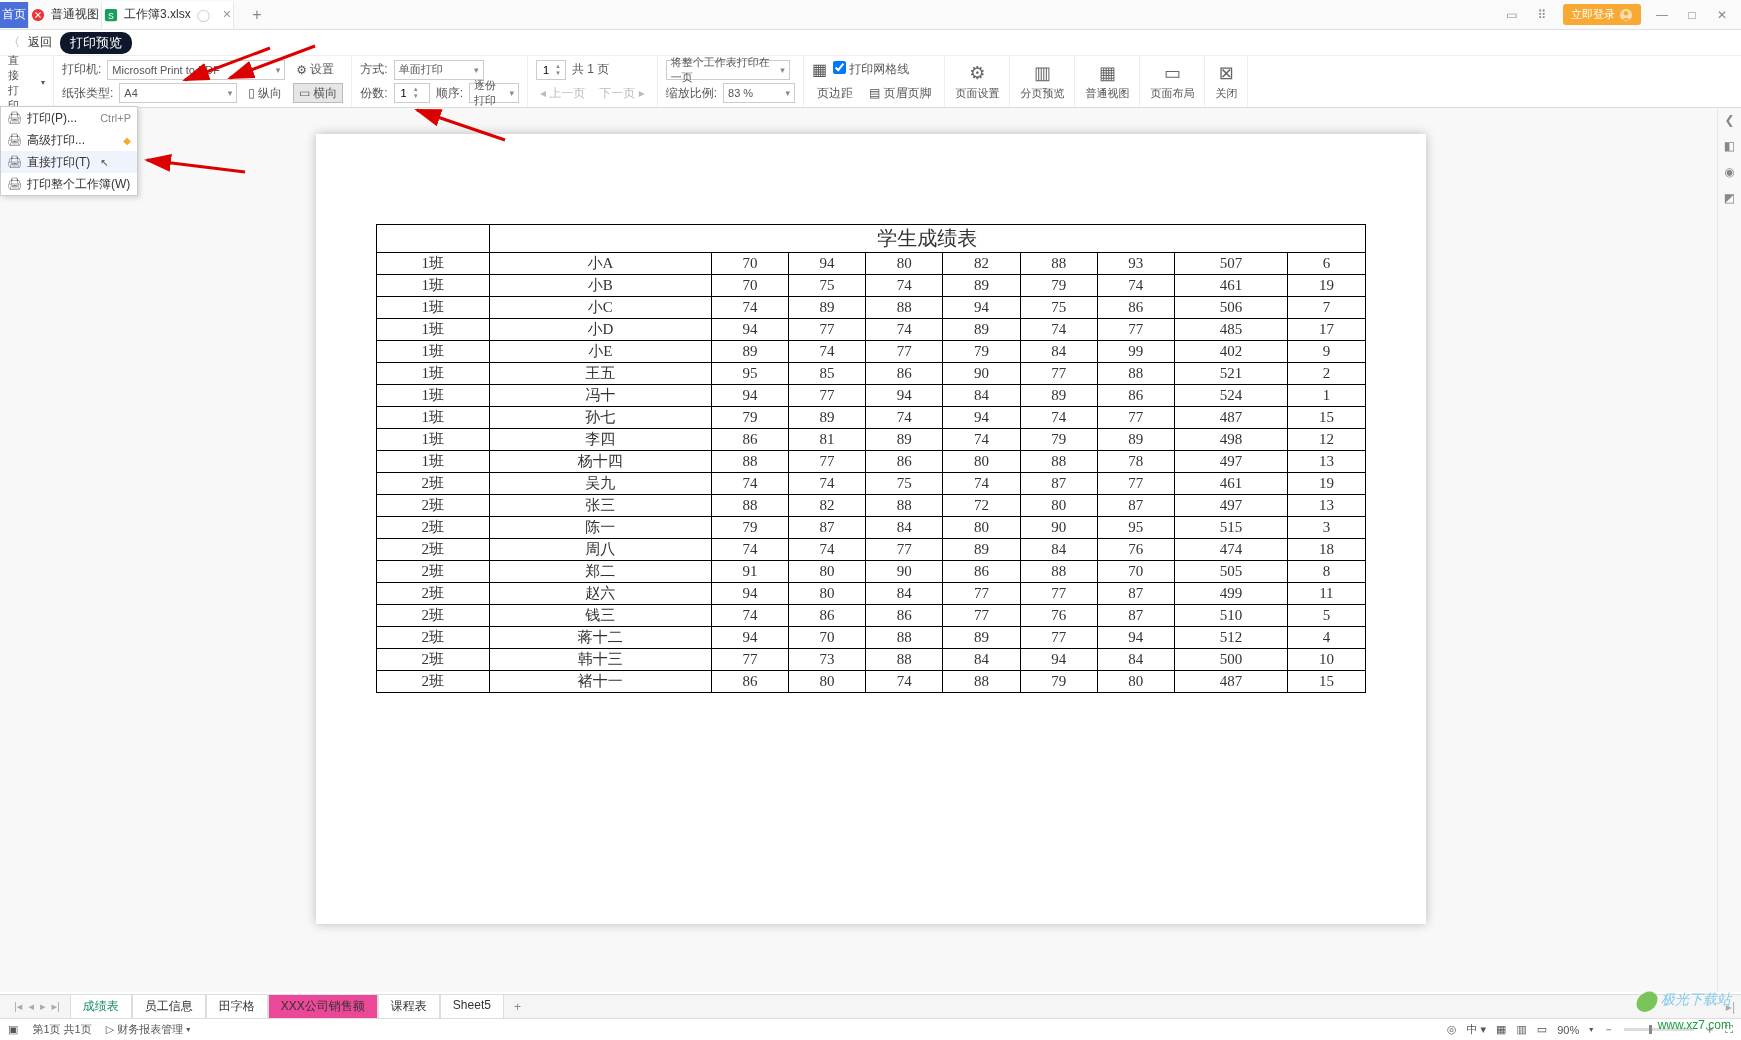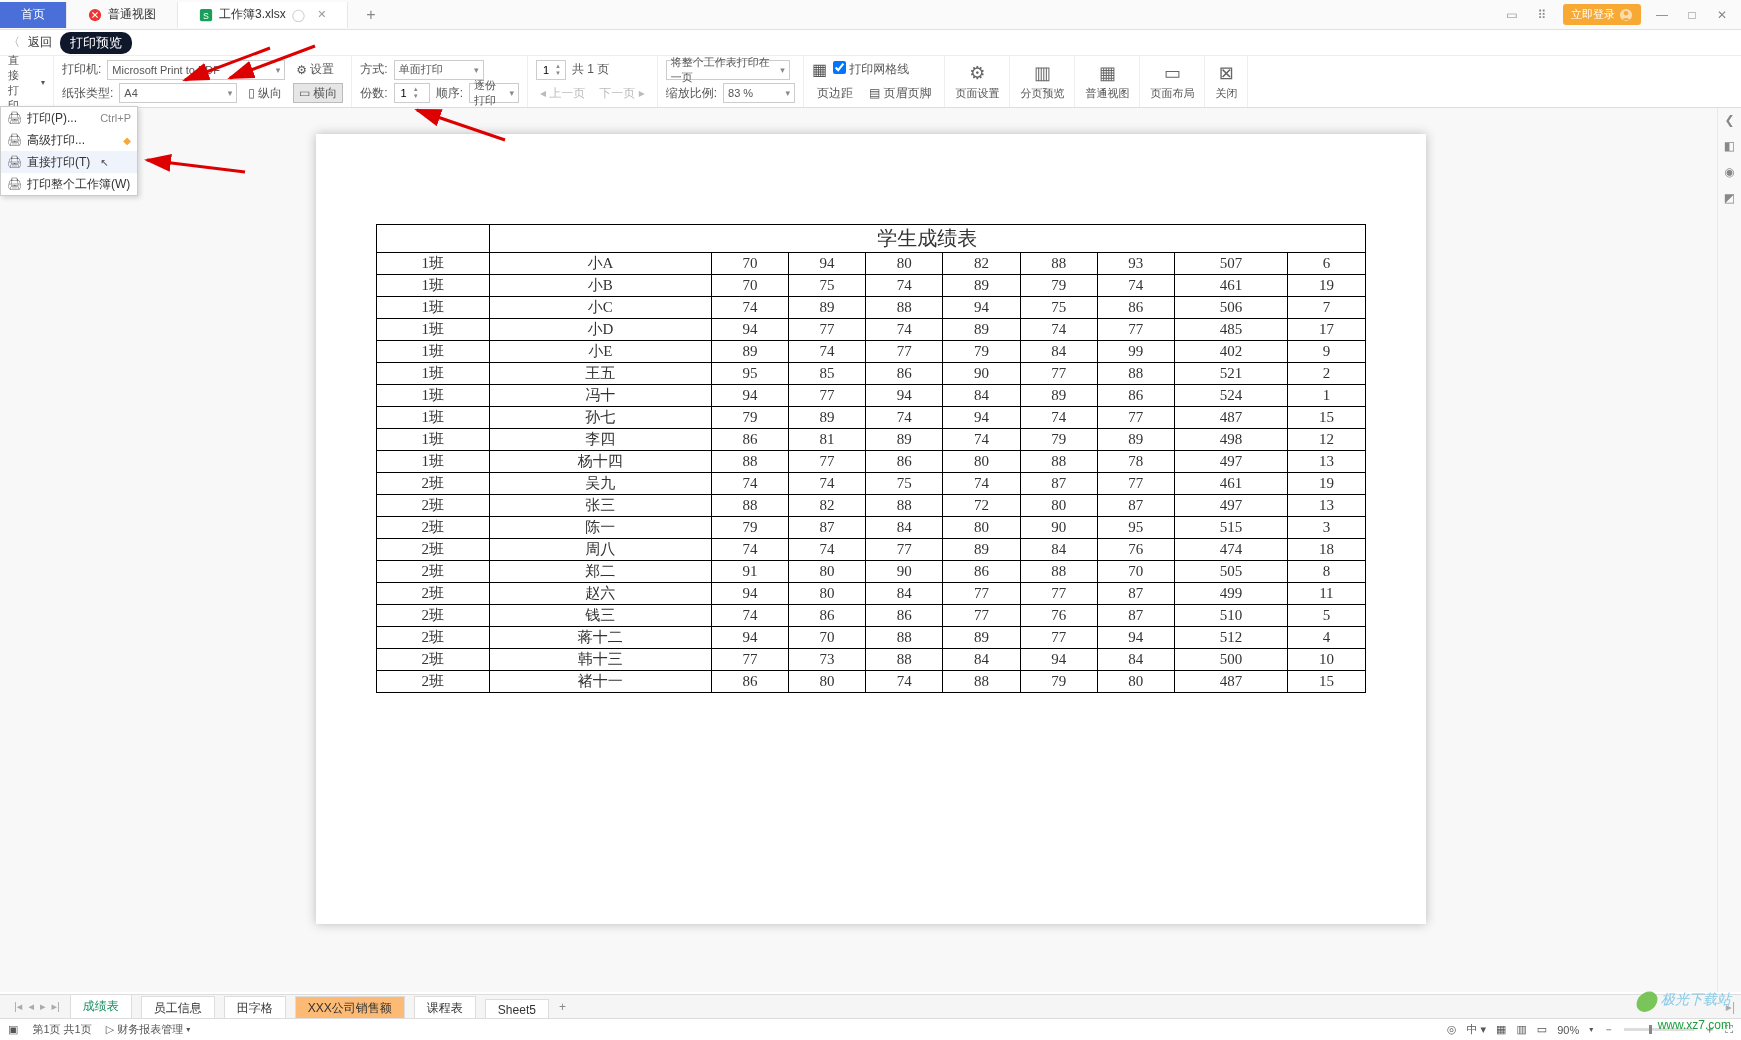--- a/index.html
+++ b/index.html
@@ -1,20 +1,20 @@
 <!DOCTYPE html>
 <html><head>
 <meta charset="utf-8">
 <style>
 * { box-sizing: border-box; margin: 0; padding: 0; font-family: "Microsoft YaHei", Arial, sans-serif; }
 body { width: 1741px; height: 1040px; background: #fff; overflow: hidden; font-size: 12px; color: #333; position: relative; }
 
 
 .top-tabs { height: 30px; display: flex; align-items: center; background: #fafafa; border-bottom: 1px solid #e0e0e0; }
-.tab { height: 26px; display: flex; align-items: center; padding: 0 21px; gap: 6px; font-size: 12px; cursor: pointer; border-right: 1px solid #e7e7e7; }
+.tab { height: 26px; display: flex; align-items: center; padding: 0 2px; gap: 6px; font-size: 12px; cursor: pointer; border-right: 1px solid #e7e7e7; }
 .tab.home { background: #4a6fd8; color: #fff; }
 .tab .t-icon { width: 14px; height: 14px; }
 .tab.active { background: #fff; }
 .close-x { font-size: 11px; color: #999; margin-left: 6px; }
 .plus-tab { margin-left: 10px; font-size: 16px; color: #888; padding: 0 8px; cursor: pointer; }
 .top-right { margin-left: auto; display: flex; align-items: center; gap: 12px; padding-right: 10px; }
 .login-btn { background: #f7a934; color: #fff; padding: 3px 8px; border-radius: 3px; display: flex; align-items: center; gap: 4px; font-size: 11px; }
 .win-btn { width: 18px; height: 18px; color: #888; display: flex; align-items: center; justify-content: center; cursor: pointer; }
 
 
@@ -57,21 +57,21 @@
 .page { width: 1110px; height: 790px; background: #fff; box-shadow: 0 0 10px rgba(0,0,0,.25); padding: 90px 60px; }
 .sheet-table { border-collapse: collapse; width: 100%; }
 .sheet-table td, .sheet-table th { border: 1px solid #000; text-align: center; font-size: 15px; height: 22px; font-family: "SimSun", serif; }
 .sheet-table .title-row td { font-size: 20px; }
 
 
 .sheet-tabs { position: absolute; bottom: 22px; left: 0; right: 0; height: 24px; background: #f5f5f5; border-top: 1px solid #ddd; display: flex; align-items: center; padding: 0 6px; gap: 2px; }
 .sh-nav { display: flex; gap: 6px; color: #aaa; font-size: 11px; padding: 0 8px; }
 .sh-tab { padding: 3px 12px; font-size: 12px; background: #fff; border: 1px solid #ddd; border-bottom: none; cursor: pointer; }
 .sh-tab.active { color: #1a8f5f; border-bottom: 2px solid #1a8f5f; }
-.sh-tab.sel { background: #fdba74; }
+.sh-tab.sel { background: #ec4899; }
 .sh-add { padding: 0 8px; color: #888; cursor: pointer; }
 .sh-scroll-ind { margin-left: auto; margin-right: 10px; width: 500px; height: 10px; position: relative; }
 
 
 .status-bar { position: absolute; bottom: 0; left: 0; right: 0; height: 22px; background: #fff; border-top: 1px solid #ddd; display: flex; align-items: center; padding: 0 8px; gap: 14px; font-size: 11px; color: #555; }
 .sb-right { margin-left: auto; display: flex; align-items: center; gap: 10px; }
 
 
 .arrow { position: absolute; z-index: 50; pointer-events: none; }
 
@@ -545,21 +545,21 @@
   <div class="rsb-icon">◩</div>
 </div>
 
 <div class="sheet-tabs">
   <div class="sh-nav">
       <span>|◂</span>
       <span>◂</span>
       <span>▸</span>
       <span>▸|</span>
     </div>
-  <div id="sheet-tabs-holder" style="display:flex;gap:9px;align-items:flex-end;">
+  <div id="sheet-tabs-holder" style="display:flex;gap:0;">
       <div class="sh-tab active">成绩表</div>
       <div class="sh-tab">员工信息</div>
       <div class="sh-tab">田字格</div>
       <div class="sh-tab sel">XXX公司销售额</div>
       <div class="sh-tab">课程表</div>
       <div class="sh-tab">Sheet5</div>
     </div>
   <div class="sh-add">+</div>
   <div class="sh-scroll-ind"></div>
   <span style="color:#aaa;">▸|</span>

